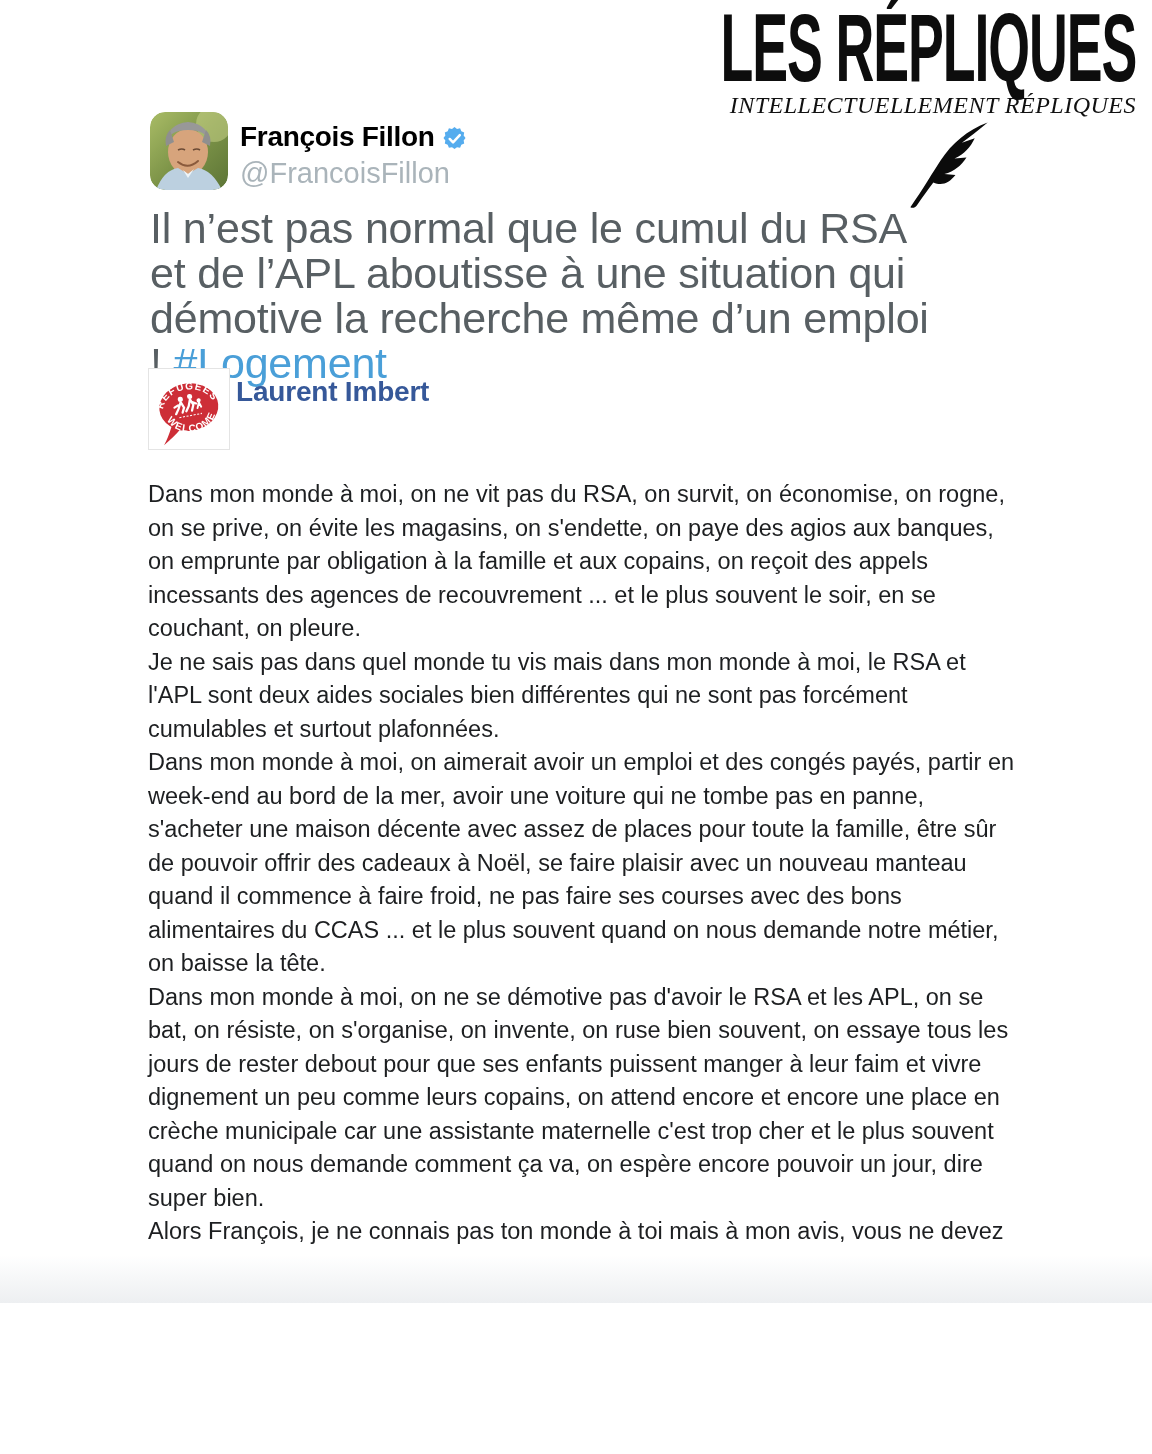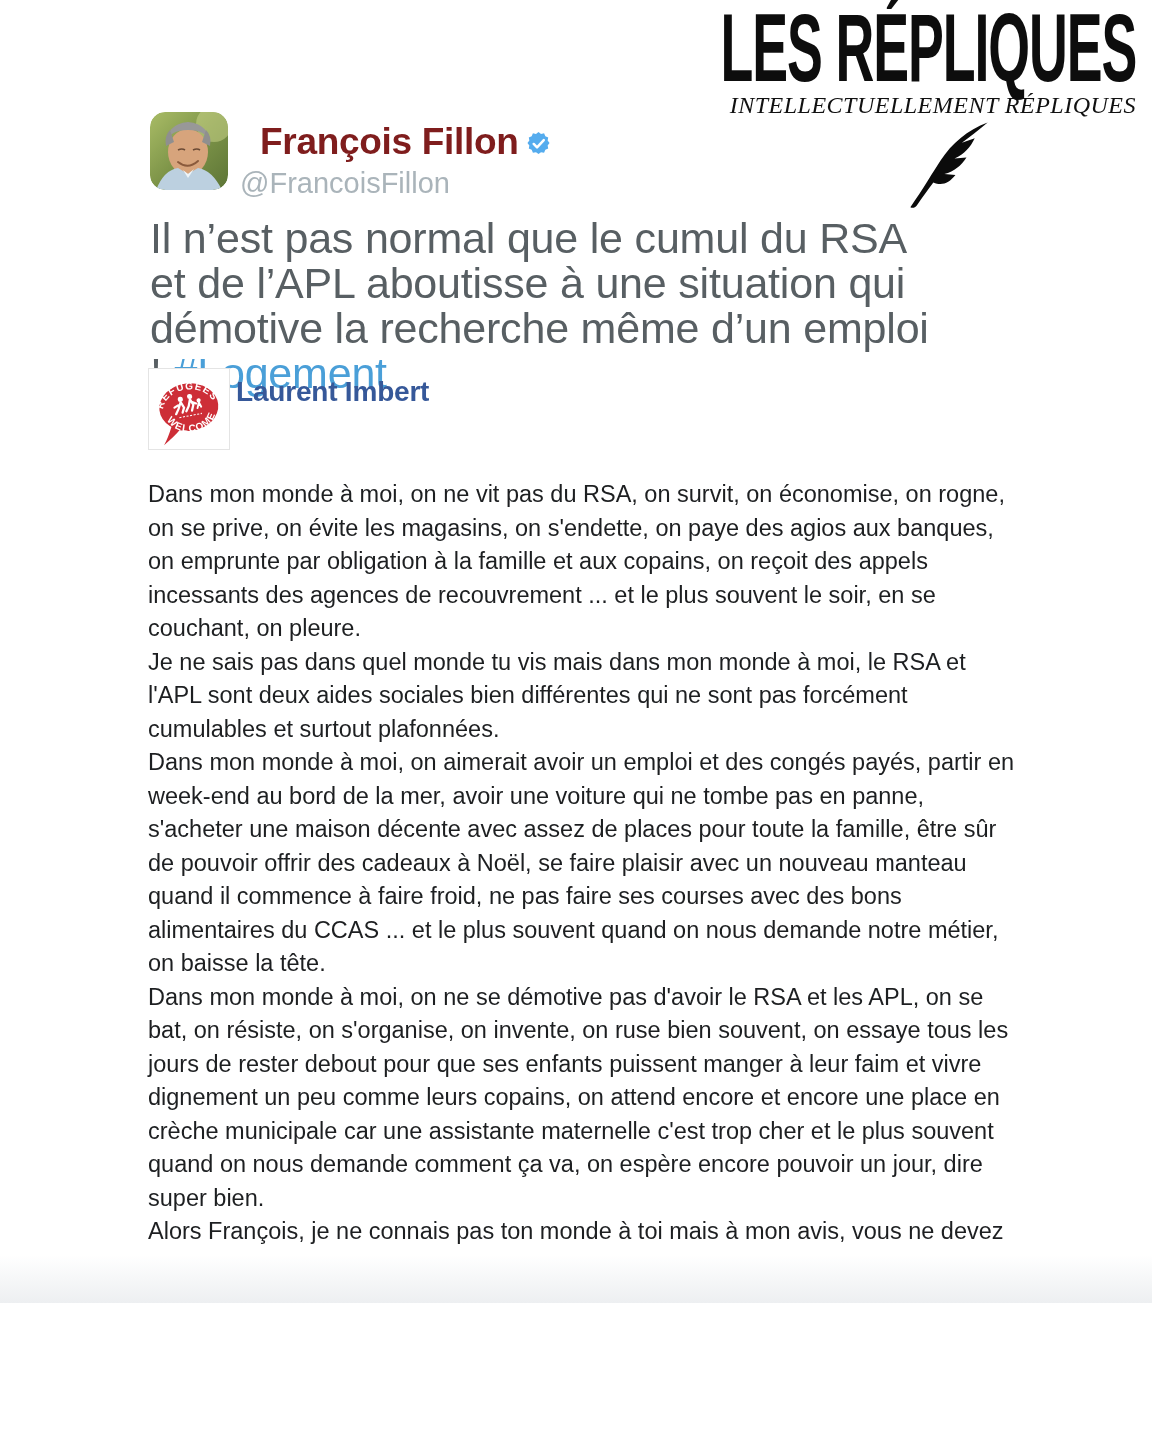--- a/index.html
+++ b/index.html
@@ -29,21 +29,21 @@
     font-size:24px;color:#111;letter-spacing:0.5px;white-space:nowrap;
   }
   .brand-feather{position:absolute;top:118px;right:157px;width:92px;height:92px;}
 
   
   .tweet{position:absolute;left:150px;top:112px;width:820px;}
   .tweet-header{display:flex;align-items:flex-start;}
   .tweet-avatar{width:78px;height:78px;border-radius:15px;overflow:hidden;flex:0 0 auto;}
   .tweet-id{margin-left:12px;padding-top:9px;}
   .tweet-name-row{display:flex;align-items:center;gap:7px;}
-  .tweet-name{font-size:37px;font-weight:bold;color:#7f1d1d;letter-spacing:-0.3px;margin-left:20px;}
+  .tweet-name{font-size:28px;font-weight:bold;color:#000000;letter-spacing:-0.3px;}
   .verified{width:25px;height:25px;margin-top:2px;}
   .tweet-handle{font-size:29px;color:#aab4ba;margin-top:4px;}
   .tweet-text{
     margin-top:16px;width:800px;
     font-size:43px;font-weight:300;line-height:45px;color:#585f63;
     letter-spacing:-0.2px;
   }
   .hashtag{text-decoration:none;cursor:pointer;}
 
   

